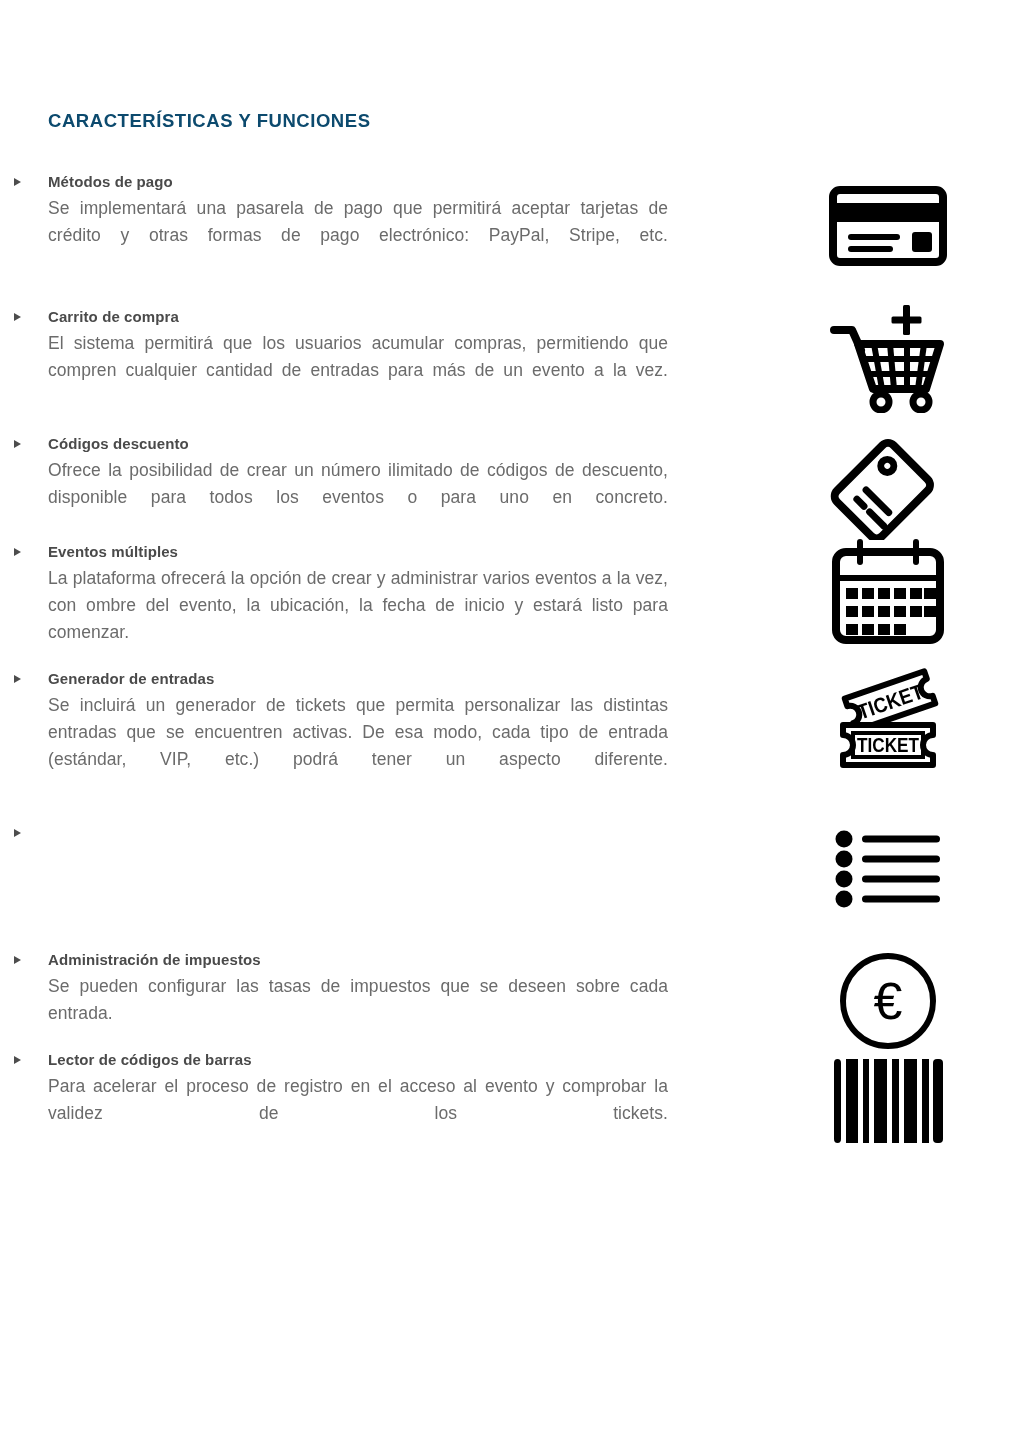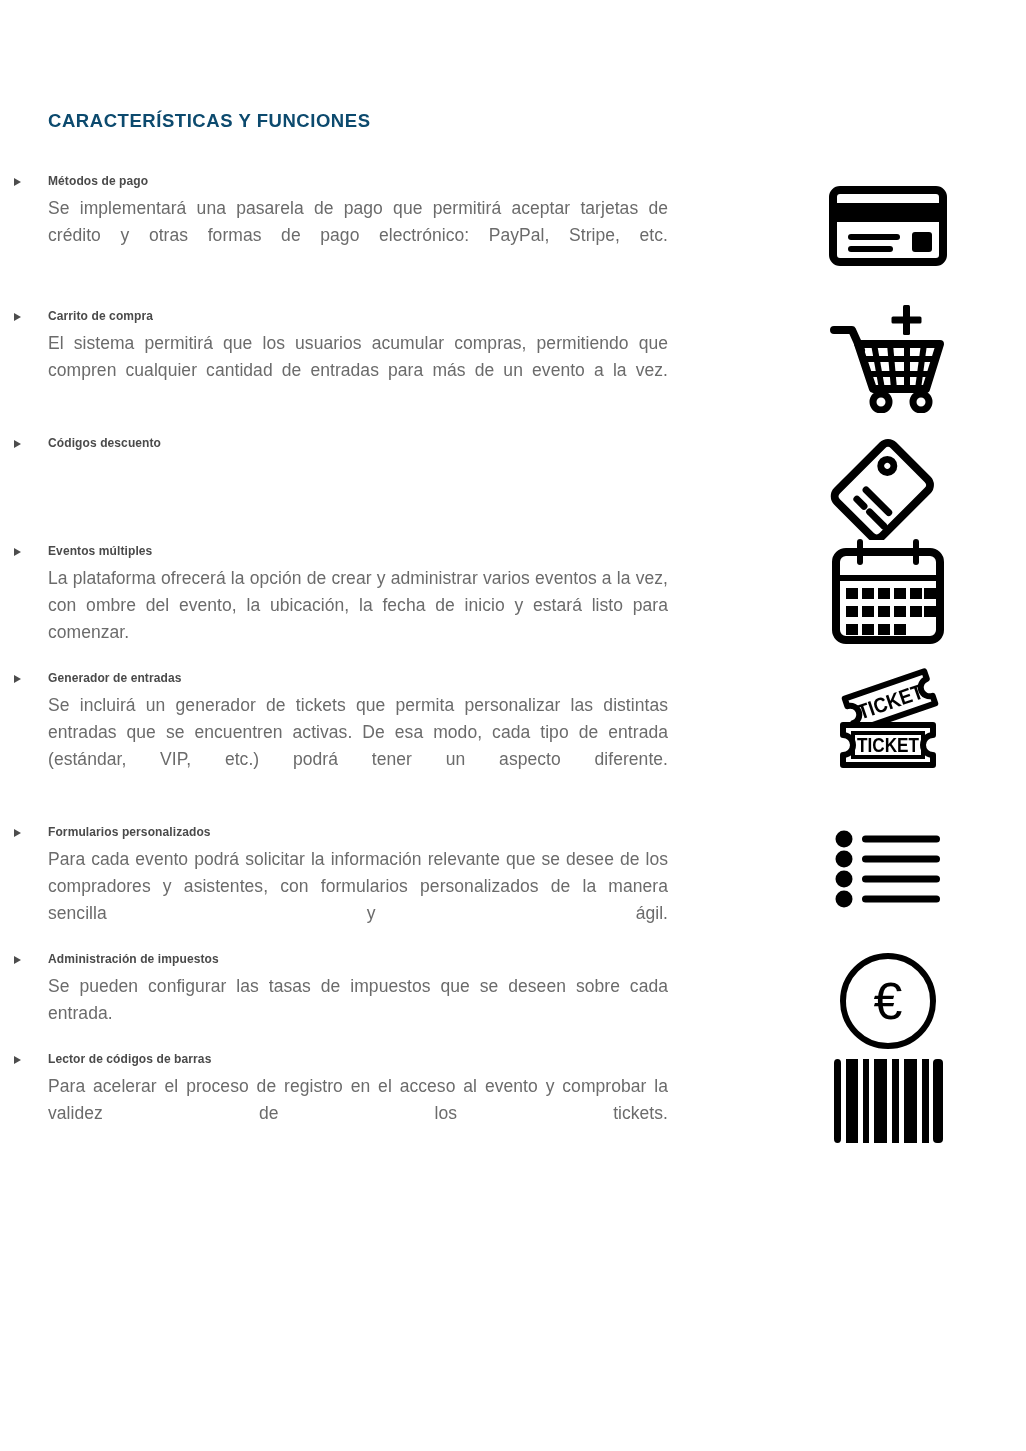--- a/index.html
+++ b/index.html
@@ -59,21 +59,21 @@
   }
 
   .feature-text {
     position: absolute;
     left: 48px;
     top: 0;
     width: 620px;
   }
 
   .feature-title {
-    font-size: 12px;
+    font-size: 15px;
     font-weight: bold;
     color: #4a4a4a;
     line-height: 27px;
     letter-spacing: 0.1px;
   }
 
   .feature-body {
     font-size: 17.5px;
     font-weight: 400;
     color: #6b6b6b;
@@ -145,20 +145,21 @@
             <path d="M38 71 H102" stroke="#000" stroke-width="6" fill="none"></path>
             <circle cx="53" cy="99" r="8" fill="none" stroke="#000" stroke-width="7"></circle>
             <circle cx="93" cy="99" r="8" fill="none" stroke="#000" stroke-width="7"></circle>
           </svg>
         </div>
       </div>
       <div class="feature" style="height: 108px; margin-top: 19px;">
         <span class="feature-bullet"></span>
         <div class="feature-text">
           <div class="feature-title">Códigos descuento</div>
+          <div class="feature-body">Ofrece la posibilidad de crear un número ilimitado de códigos de descuento, disponible para todos los eventos o para uno en concreto.</div>
         </div>
         <div class="feature-icon">
           <svg width="120" height="110" viewBox="0 0 120 110">
             <g transform="translate(60,55) rotate(45) translate(-36,-36)">
               <rect x="4" y="4" width="64" height="80" rx="8" ry="8" fill="none" stroke="#000" stroke-width="8"></rect>
               <circle cx="22" cy="23" r="6.5" fill="none" stroke="#000" stroke-width="7"></circle>
               <path d="M24 55 H56" stroke="#000" stroke-width="7" stroke-linecap="round"></path>
               <path d="M24 68 H34" stroke="#000" stroke-width="7" stroke-linecap="round"></path>
               <path d="M42 68 H62" stroke="#000" stroke-width="7" stroke-linecap="round"></path>
             </g>
@@ -211,24 +212,20 @@
             <g transform="translate(12,57)">
               <path d="M3 3 H93 V13 A10 10 0 0 0 93 33 V43 H3 V33 A10 10 0 0 0 3 13 Z" fill="#fff" stroke="#000" stroke-width="6" stroke-linejoin="round"></path>
               <rect x="13" y="11" width="70" height="24" fill="none" stroke="#000" stroke-width="4"></rect>
               <text x="48" y="30" text-anchor="middle" font-family="&quot;Liberation Sans&quot;, sans-serif" font-size="20" font-weight="bold" fill="#000" textLength="62" lengthAdjust="spacingAndGlyphs">TICKET</text>
             </g>
           </svg>
         </div>
       </div>
       <div class="feature" style="height: 108px; margin-top: 19px;">
         <span class="feature-bullet"></span>
-        <div class="feature-text">
-          <div class="feature-title">Formularios personalizados</div>
-          <div class="feature-body">Para cada evento podrá solicitar la información relevante que se desee de los compradores y asistentes, con formularios personalizados de la manera sencilla y ágil.</div>
-        </div>
         <div class="feature-icon">
           <svg width="120" height="110" viewBox="0 0 120 110">
             <circle cx="16" cy="20" r="8.5" fill="#000"></circle>
             <rect x="34" y="16.5" width="78" height="7" rx="3.5" fill="#000"></rect>
             <circle cx="16" cy="40" r="8.5" fill="#000"></circle>
             <rect x="34" y="36.5" width="78" height="7" rx="3.5" fill="#000"></rect>
             <circle cx="16" cy="60" r="8.5" fill="#000"></circle>
             <rect x="34" y="56.5" width="78" height="7" rx="3.5" fill="#000"></rect>
             <circle cx="16" cy="80" r="8.5" fill="#000"></circle>
             <rect x="34" y="76.5" width="78" height="7" rx="3.5" fill="#000"></rect>

